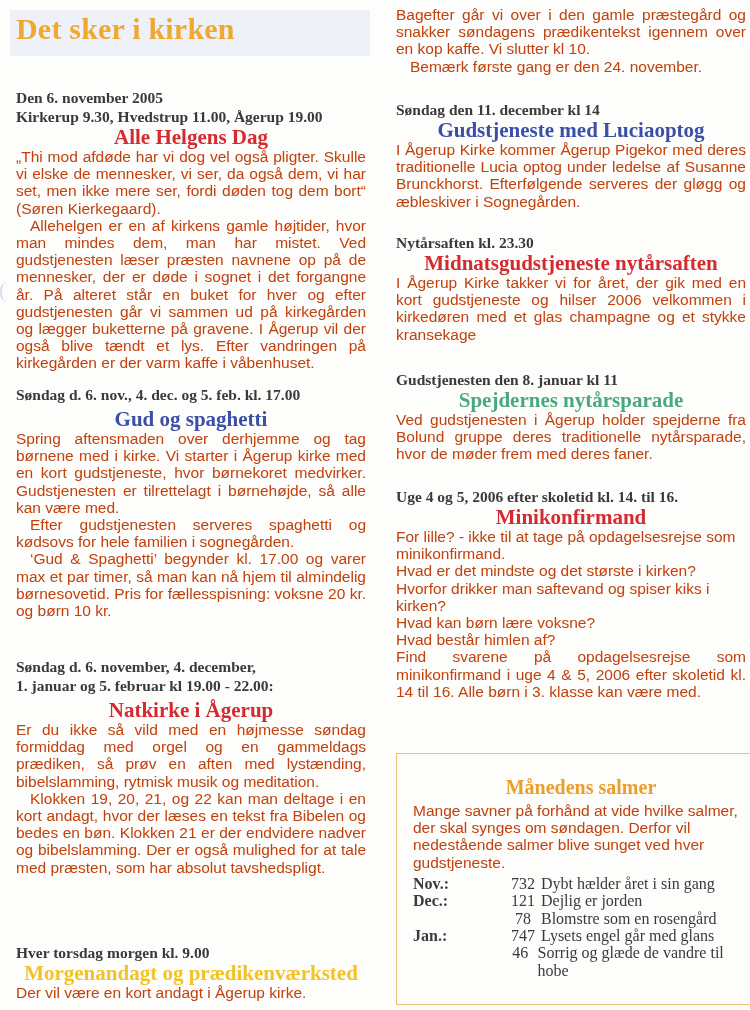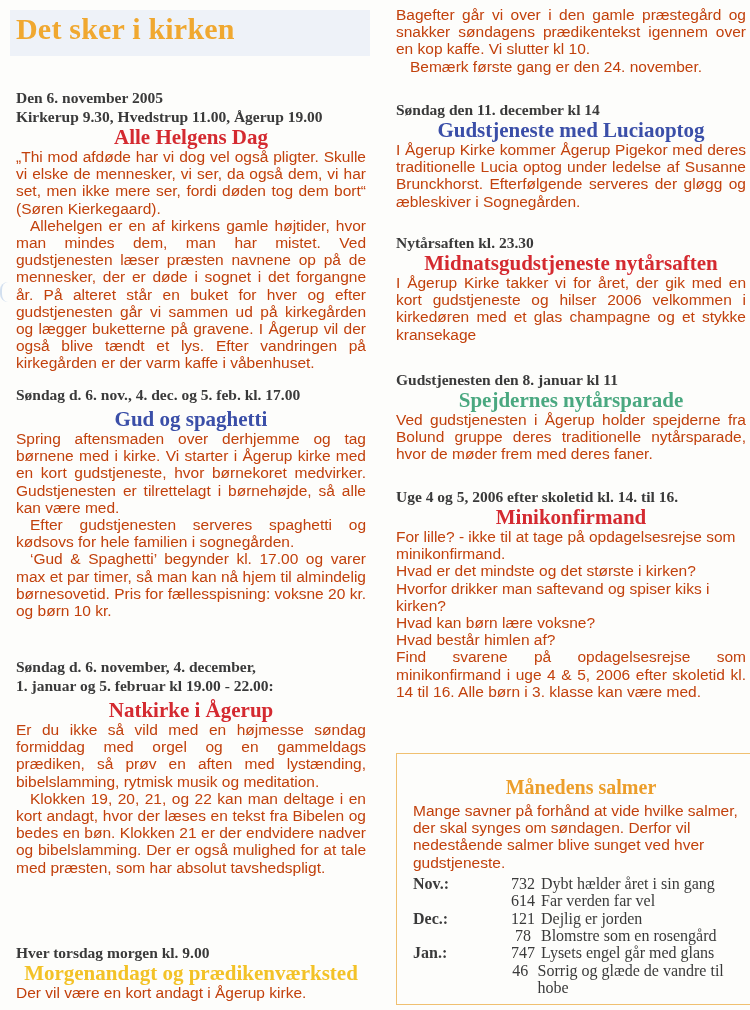--- a/index.html
+++ b/index.html
@@ -165,25 +165,20 @@
     <div class="hymn-inner">
       <h2 class="title t-orange" style="font-size:20px; margin-bottom:4px;">Månedens salmer</h2>
       <p class="body" style="text-align:left;">Mange savner på forhånd at vide hvilke salmer, der skal synges om søndagen. Derfor vil nedestående salmer blive sunget ved hver gudstjeneste.</p>
       <div class="hymn-table">
         <div class="hymn-row">
           <span class="hymn-month">Nov.:</span>
           <span class="hymn-num">732</span>
           <span class="hymn-title">Dybt hælder året i sin gang</span>
         </div>
         <div class="hymn-row">
-          <span class="hymn-month"></span>
-          <span class="hymn-num">614</span>
-          <span class="hymn-title">Far verden far vel</span>
-        </div>
-        <div class="hymn-row">
           <span class="hymn-month">Dec.:</span>
           <span class="hymn-num">121</span>
           <span class="hymn-title">Dejlig er jorden</span>
         </div>
         <div class="hymn-row">
           <span class="hymn-month"></span>
           <span class="hymn-num">78</span>
           <span class="hymn-title">Blomstre som en rosengård</span>
         </div>
         <div class="hymn-row">

